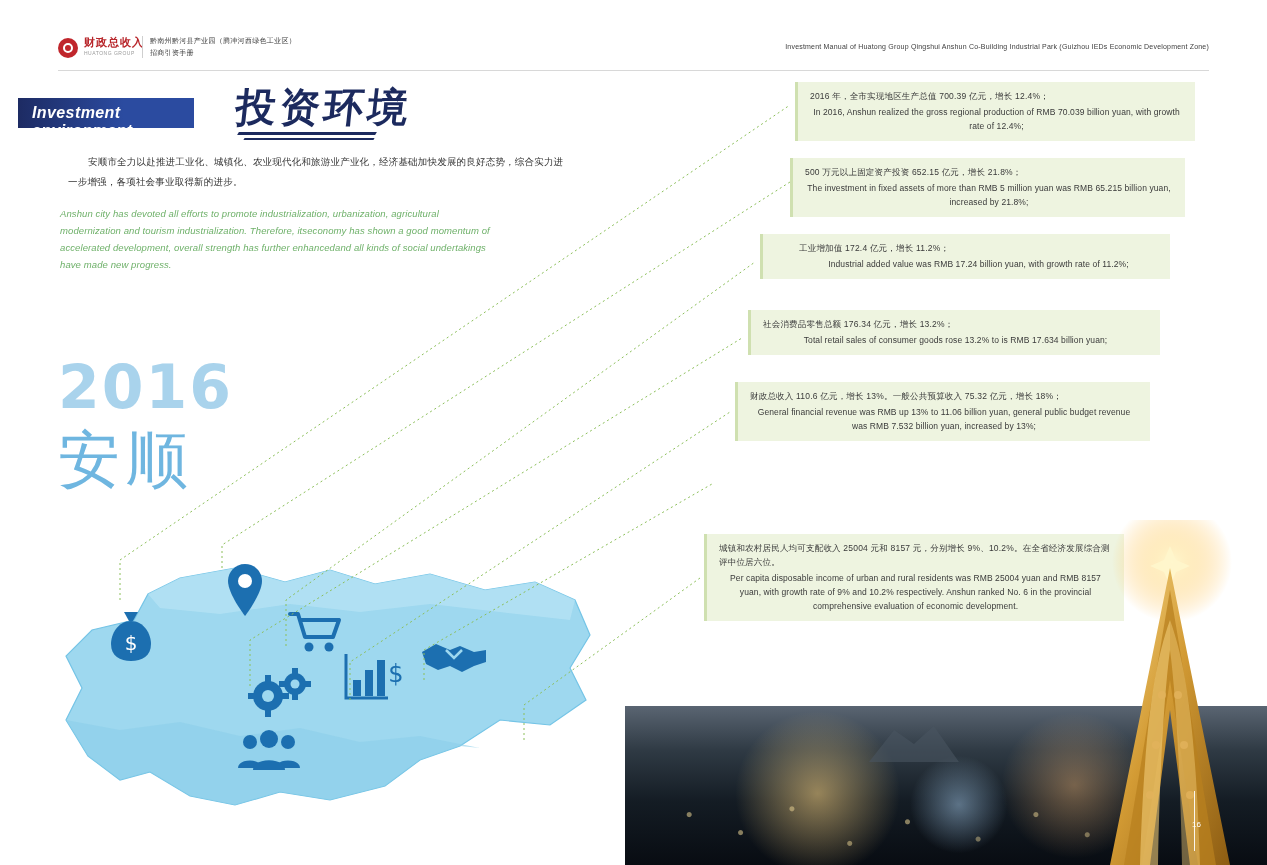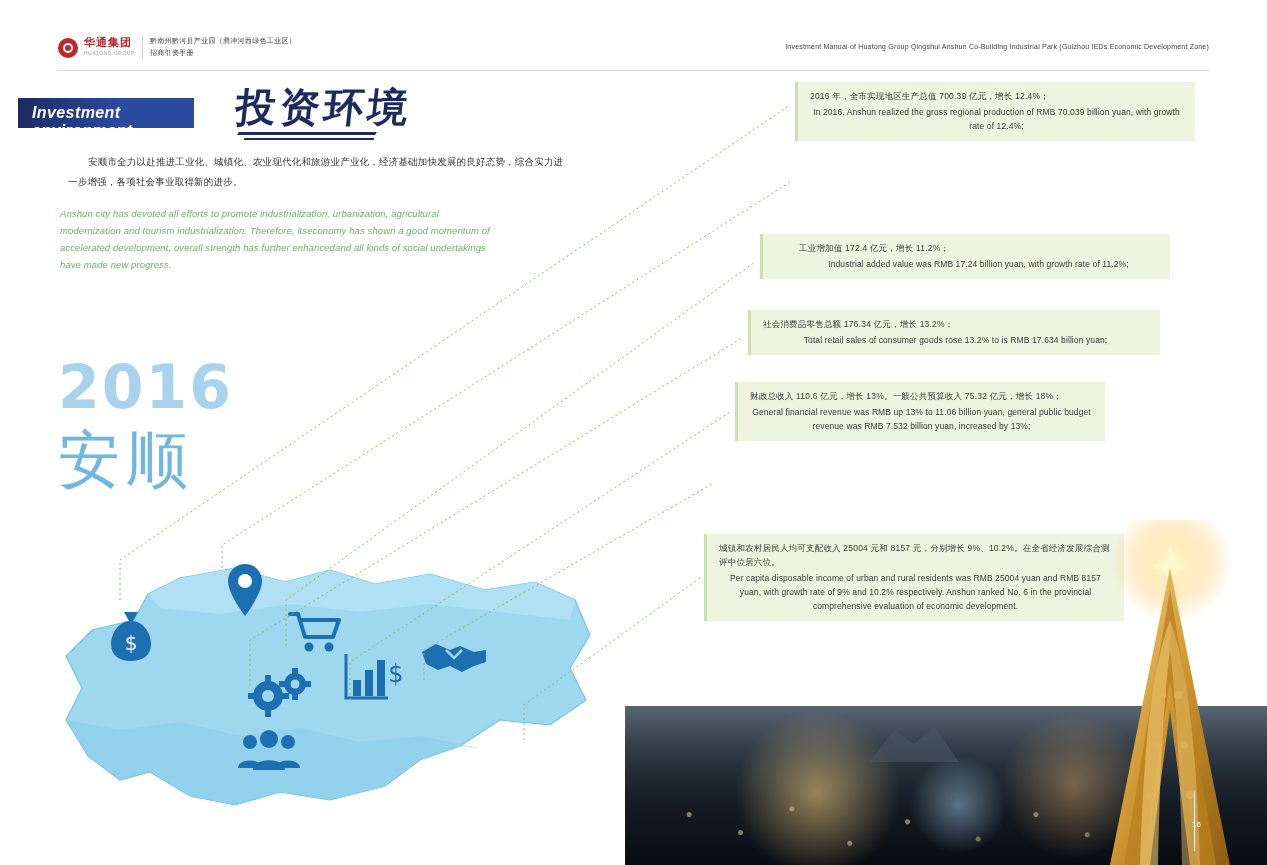--- a/index.html
+++ b/index.html
@@ -151,21 +151,21 @@
     position:absolute;right:72px;bottom:14px;width:1px;height:60px;background:#ffffff;opacity:.9;
   }
 </style>
 </head>
 <body>
 
 <div class="page">
 
   <div class="header">
     <div class="logo-mark"></div>
-    <div class="logo-cn">华通集团</div>
+    <div class="logo-cn">财政总收入</div>
     <div class="logo-sub">HUATONG GROUP</div>
     <div class="header-div"></div>
     <div class="header-cn-1">黔南州黔河县产业园（腾冲河西绿色工业区）</div>
     <div class="header-cn-2">招商引资手册</div>
     <div class="header-en">Investment Manual of Huatong Group Qingshui Anshun Co-Building Industrial Park (Guizhou IEDs Economic Development Zone)</div>
   </div>
   <div class="header-rule"></div>
 
   <div class="title-bar">
     <span>Investment environment</span>
@@ -269,32 +269,36 @@
       <path d="M424,680 L424,650 L712,484"></path>
       <path d="M524,740 L524,705 L700,578"></path>
     </g>
   </svg>
 
   <div class="card" style="left:795px;top:82px;width:400px;">
     <div class="cn">2016 年，全市实现地区生产总值 700.39 亿元，增长 12.4%；</div>
     <div class="en">In 2016, Anshun realized the gross regional production of RMB 70.039 billion yuan, with growth rate of 12.4%;</div>
   </div>
 
+  <div class="card" style="left:790px;top:158px;width:395px;">
+    <div class="cn">500 万元以上固定资产投资 652.15 亿元，增长 21.8%；</div>
+    <div class="en">The investment in fixed assets of more than RMB 5 million yuan was RMB 65.215 billion yuan, increased by 21.8%;</div>
+  </div>
 
   <div class="card" style="left:760px;top:234px;width:410px;padding-left:36px;">
     <div class="cn">工业增加值 172.4 亿元，增长 11.2%；</div>
     <div class="en">Industrial added value was RMB  17.24 billion yuan, with growth rate of 11.2%;</div>
   </div>
 
   <div class="card" style="left:748px;top:310px;width:412px;">
     <div class="cn">社会消费品零售总额 176.34 亿元，增长 13.2%；</div>
     <div class="en">Total retail sales of consumer goods rose 13.2% to is RMB 17.634 billion yuan;</div>
   </div>
 
-  <div class="card" style="left:735px;top:382px;width:370px;">
+  <div class="card" style="left:735px;top:382px;width:415px;">
     <div class="cn">财政总收入 110.6 亿元，增长 13%。一般公共预算收入 75.32 亿元，增长 18%；</div>
     <div class="en">General financial revenue was RMB up 13% to 11.06 billion yuan, general public budget revenue was RMB 7.532 billion yuan, increased by 13%;</div>
   </div>
 
 
   <div class="card" style="left:704px;top:534px;width:420px;">
     <div class="cn">城镇和农村居民人均可支配收入 25004 元和 8157 元，分别增长 9%、10.2%。在全省经济发展综合测评中位居六位。</div>
     <div class="en">Per capita disposable income of urban and rural residents was RMB 25004 yuan and RMB 8157 yuan, with growth rate of 9% and 10.2% respectively. Anshun ranked No. 6 in the provincial comprehensive evaluation of economic development.</div>
   </div>
 

